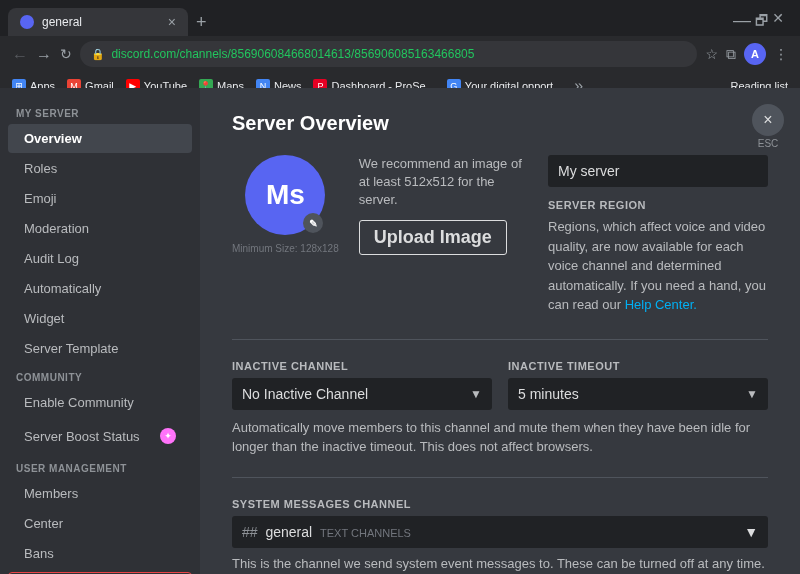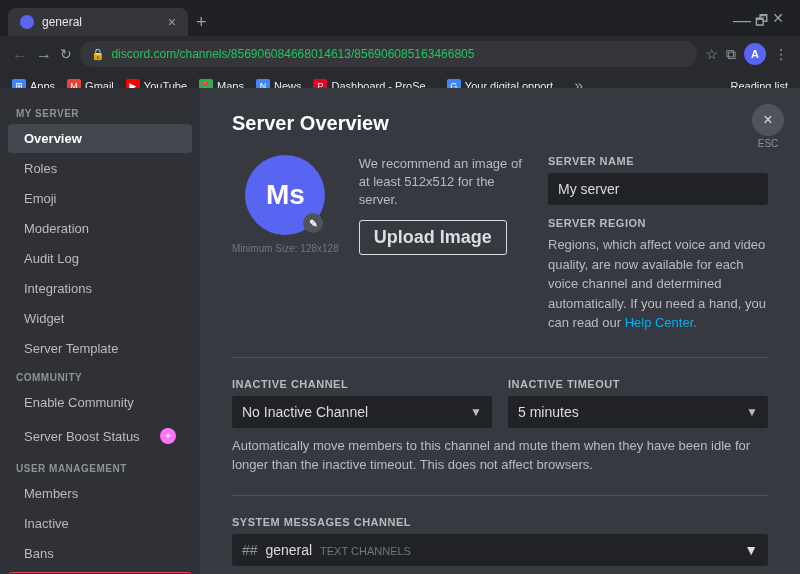--- a/index.html
+++ b/index.html
@@ -157,35 +157,35 @@
 
 <div class="app">
 
   <div class="sidebar">
     <div class="section-label">MY SERVER</div>
     <div class="nav-item active">Overview</div>
     <div class="nav-item">Roles</div>
     <div class="nav-item">Emoji</div>
     <div class="nav-item">Moderation</div>
     <div class="nav-item">Audit Log</div>
-    <div class="nav-item">Integrations</div>
+    <div class="nav-item">Automatically</div>
     <div class="nav-item">Widget</div>
     <div class="nav-item">Server Template</div>
 
     <div class="section-label">COMMUNITY</div>
     <div class="nav-item">Enable Community</div>
 
     <div class="nav-item nav-item-with-badge" style="margin: 4px 8px;">
       <span>Server Boost Status</span>
       <div class="boost-badge">✦</div>
     </div>
 
     <div class="section-label">USER MANAGEMENT</div>
     <div class="nav-item">Members</div>
-    <div class="nav-item">Inactive</div>
+    <div class="nav-item">Center</div>
     <div class="nav-item">Bans</div>
 
     <div class="nav-item danger-bordered">Delete Server</div>
   </div>
 
   <div class="main">
     <div class="close-esc">
       <div class="close-circle">×</div>
       <span class="esc-text">ESC</span>
     </div>
@@ -199,21 +199,20 @@
           <div class="avatar-edit-icon">✎</div>
         </div>
         <span class="min-size-text">Minimum Size: 128x128</span>
       </div>
       <div class="avatar-info">
         <div class="avatar-rec-text">We recommend an image of at least 512x512 for the server.</div>
         <button class="upload-btn">Upload Image</button>
       </div>
       <div style="display:flex; flex-direction:column; gap:12px; flex:1;">
         <div>
-          <div class="form-label">SERVER NAME</div>
           <input class="form-input" type="text" style="width: 220px;" value="My server">
         </div>
         <div>
           <div class="form-label">SERVER REGION</div>
           <div class="region-text">
             <span>Regions, which affect voice and video quality, are now available for each voice channel and determined automatically. If you need a hand, you can read our</span>
             <span class="help-link">Help Center.</span>
           </div>
         </div>
       </div>

